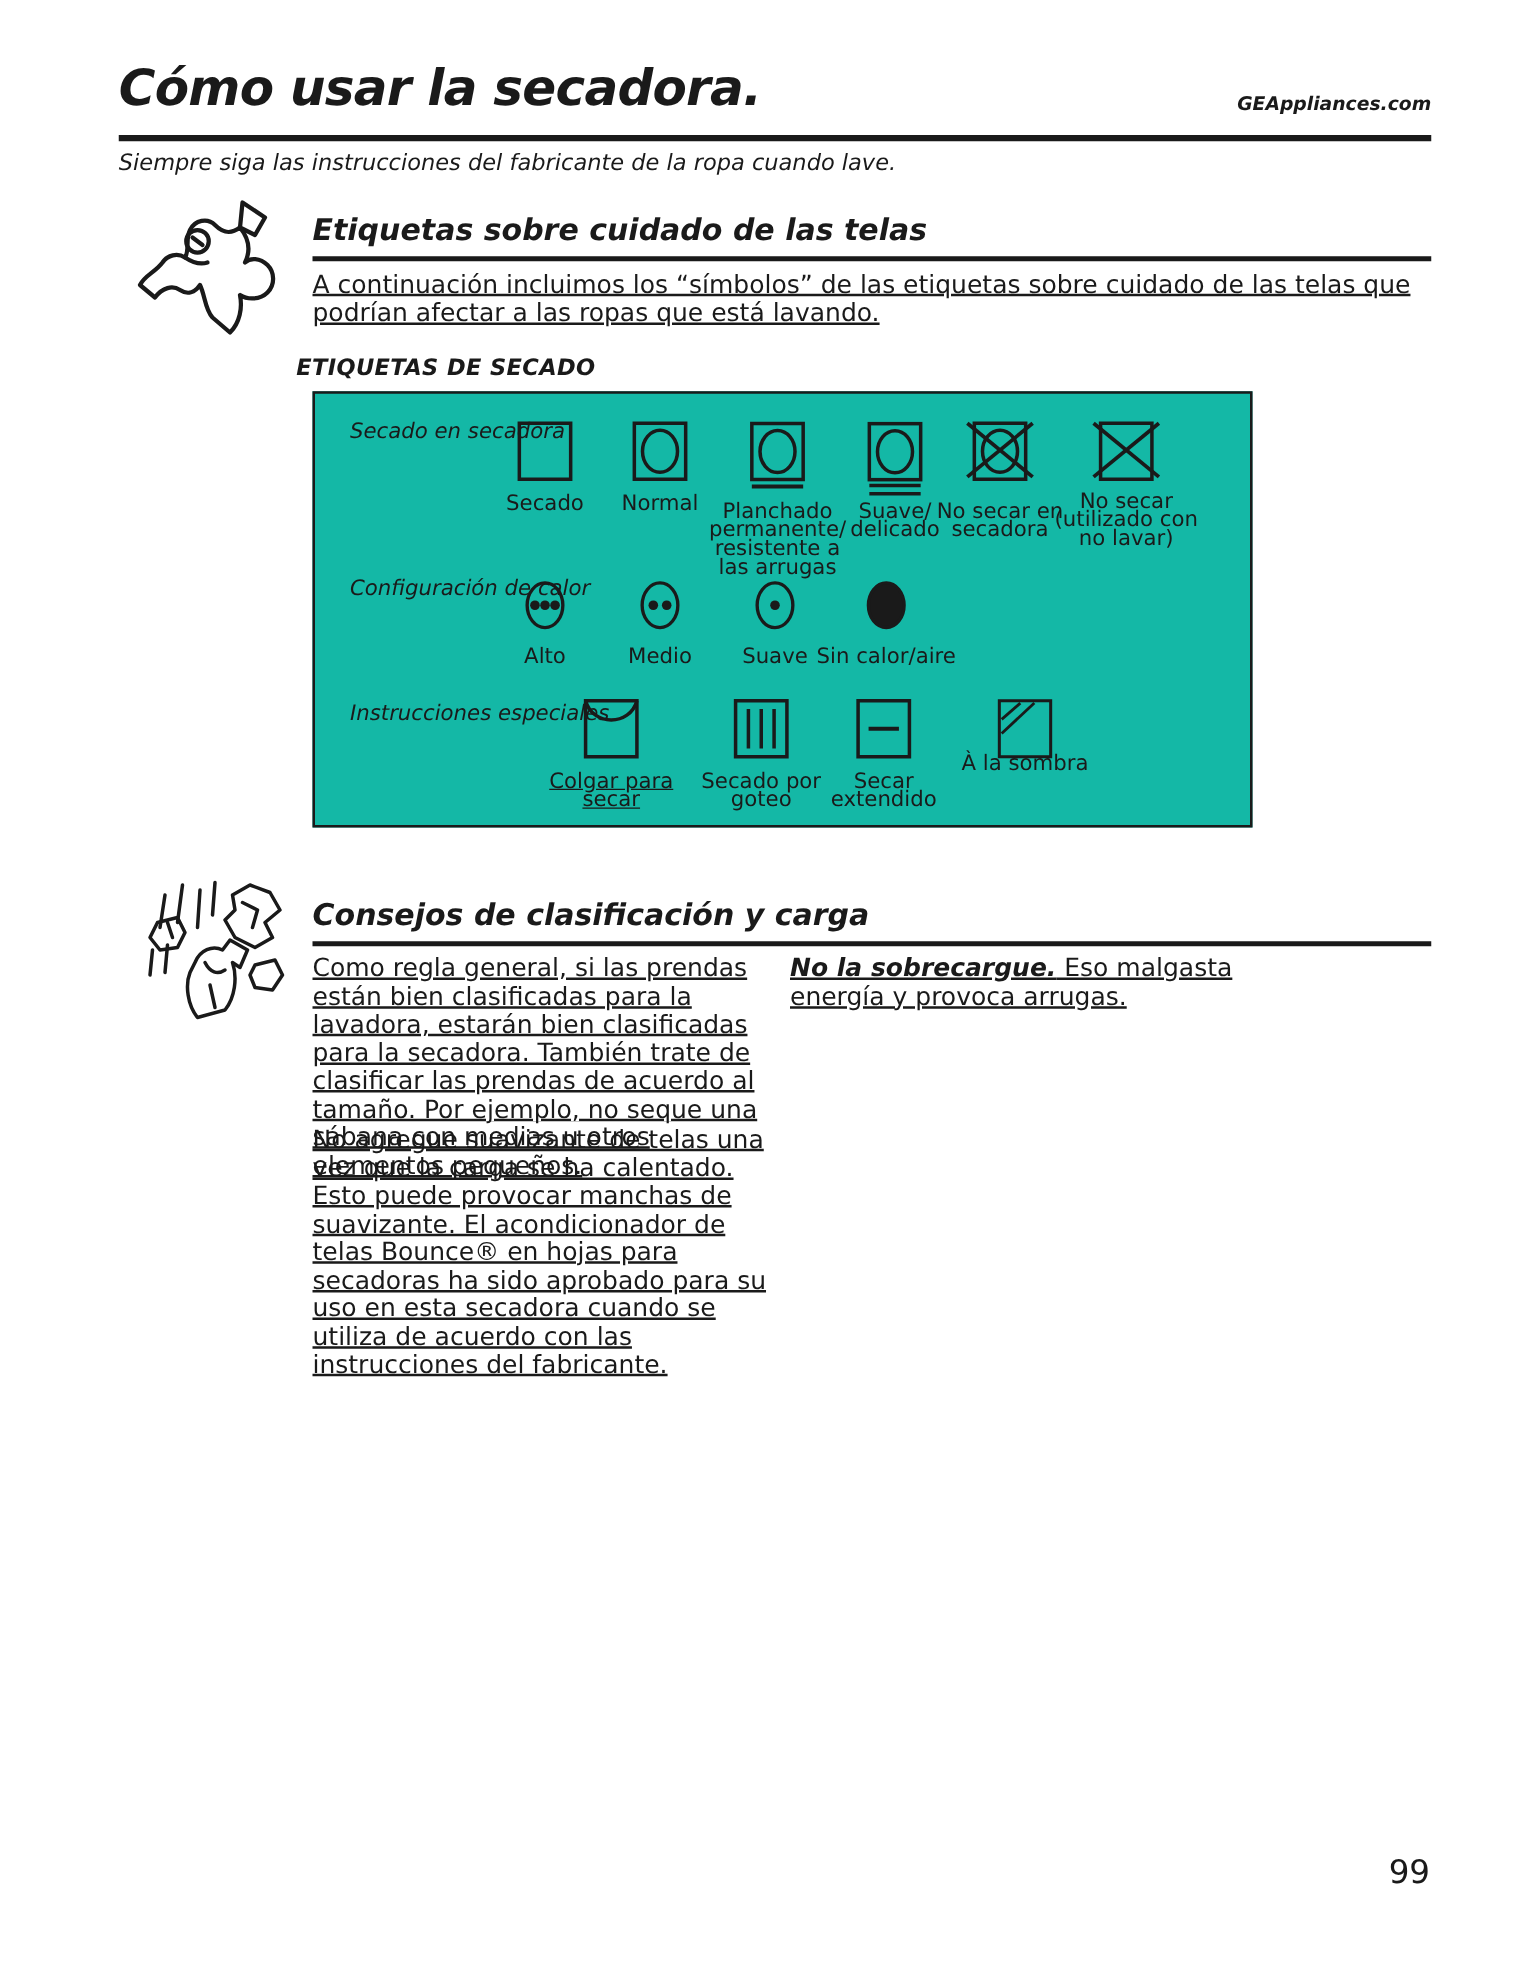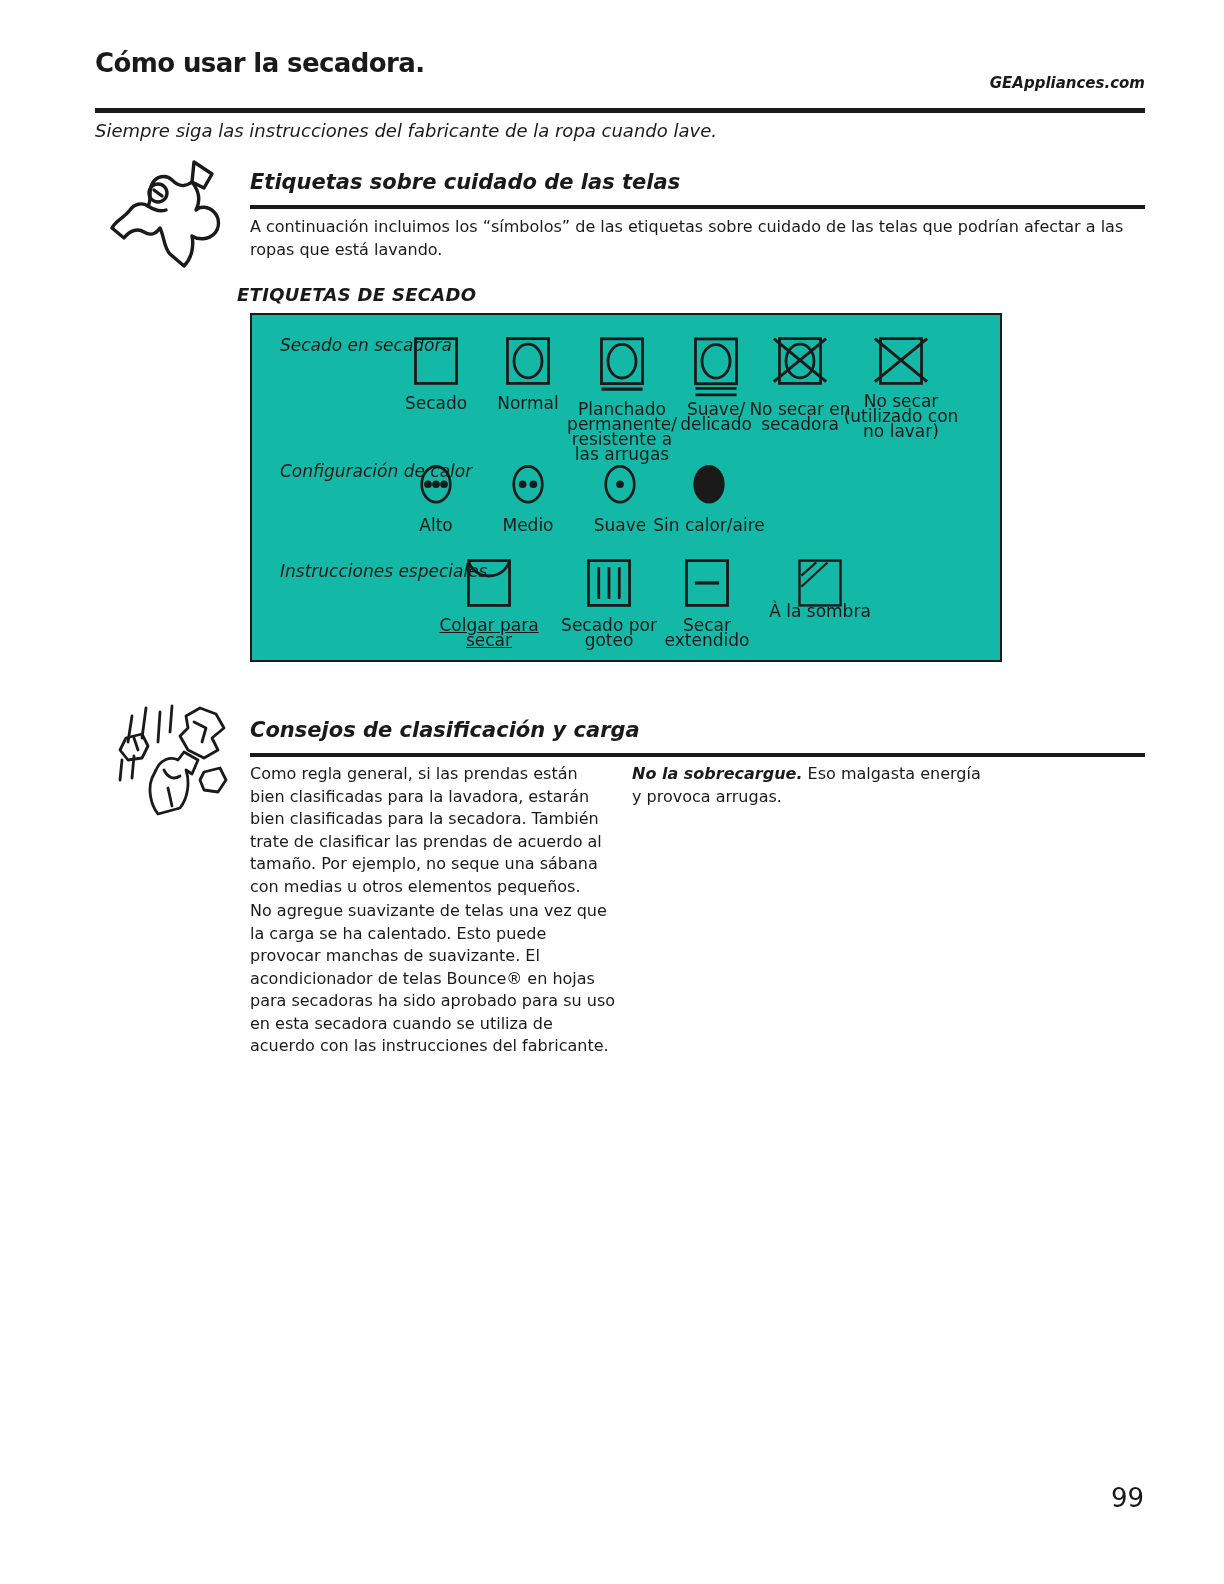--- a/index.html
+++ b/index.html
@@ -29,22 +29,23 @@
     left: 95px;
     top: 48px;
     width: 1050px;
     height: 62px;
   }
   .page-title {
     position: absolute;
     left: 0;
     top: 0;
     font-family: "DejaVu Sans", sans-serif;
-    font-size: 26px;
+    font-size: 40px;
     font-weight: bold;
+    font-style: italic;
     letter-spacing: -0.6px;
     white-space: nowrap;
   }
   .site-url {
     position: absolute;
     right: 0;
     top: 26px;
     font-size: 15px;
     font-weight: bold;
     font-style: italic;
@@ -61,34 +62,35 @@
   .intro-line {
     position: absolute;
     left: 95px;
     top: 120px;
     font-size: 18px;
     font-style: italic;
     white-space: nowrap;
   }
   .section-title {
     position: absolute;
-    font-size: 21px;
+    font-size: 24px;
     font-weight: bold;
     font-style: italic;
     white-space: nowrap;
   }
   .section-rule {
     position: absolute;
     height: 4px;
     background: #1a1a1a;
   }
   .body-text {
     position: absolute;
-    font-size: 16px;
+    font-size: 20px;
     line-height: 22.5px;
+    text-decoration: underline;
   }
   .body-text b { font-weight: bold; font-style: italic; }
 
   
   .clothes-icon { position: absolute; }
 
   
   .table-heading {
     position: absolute;
     left: 237px;

